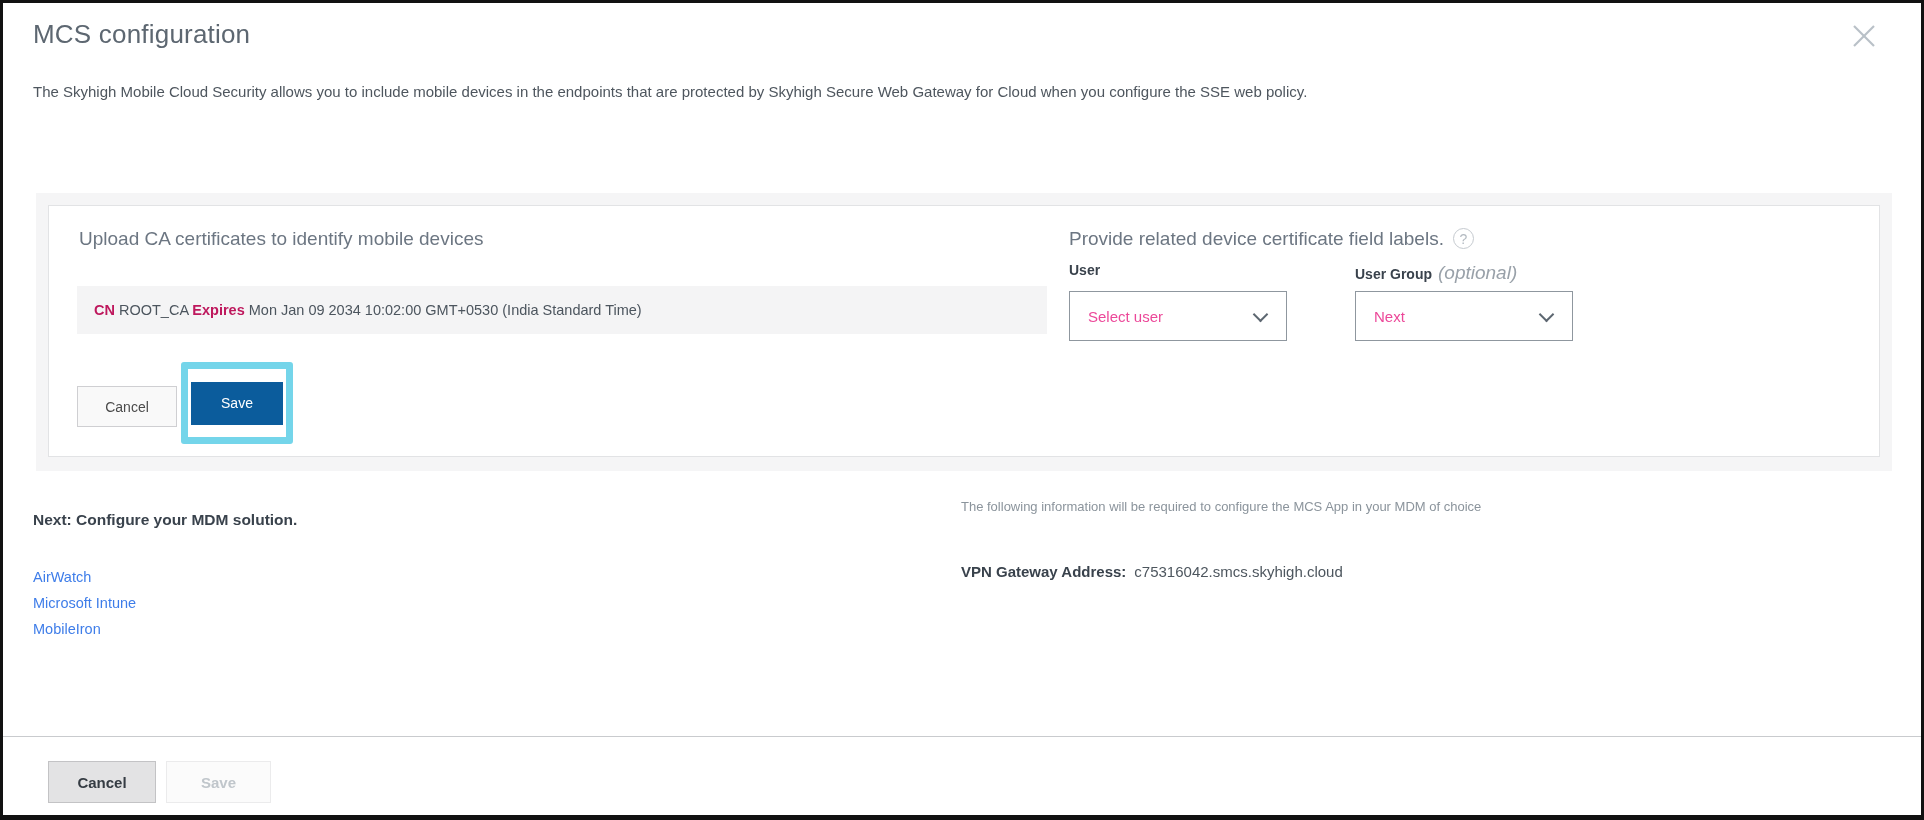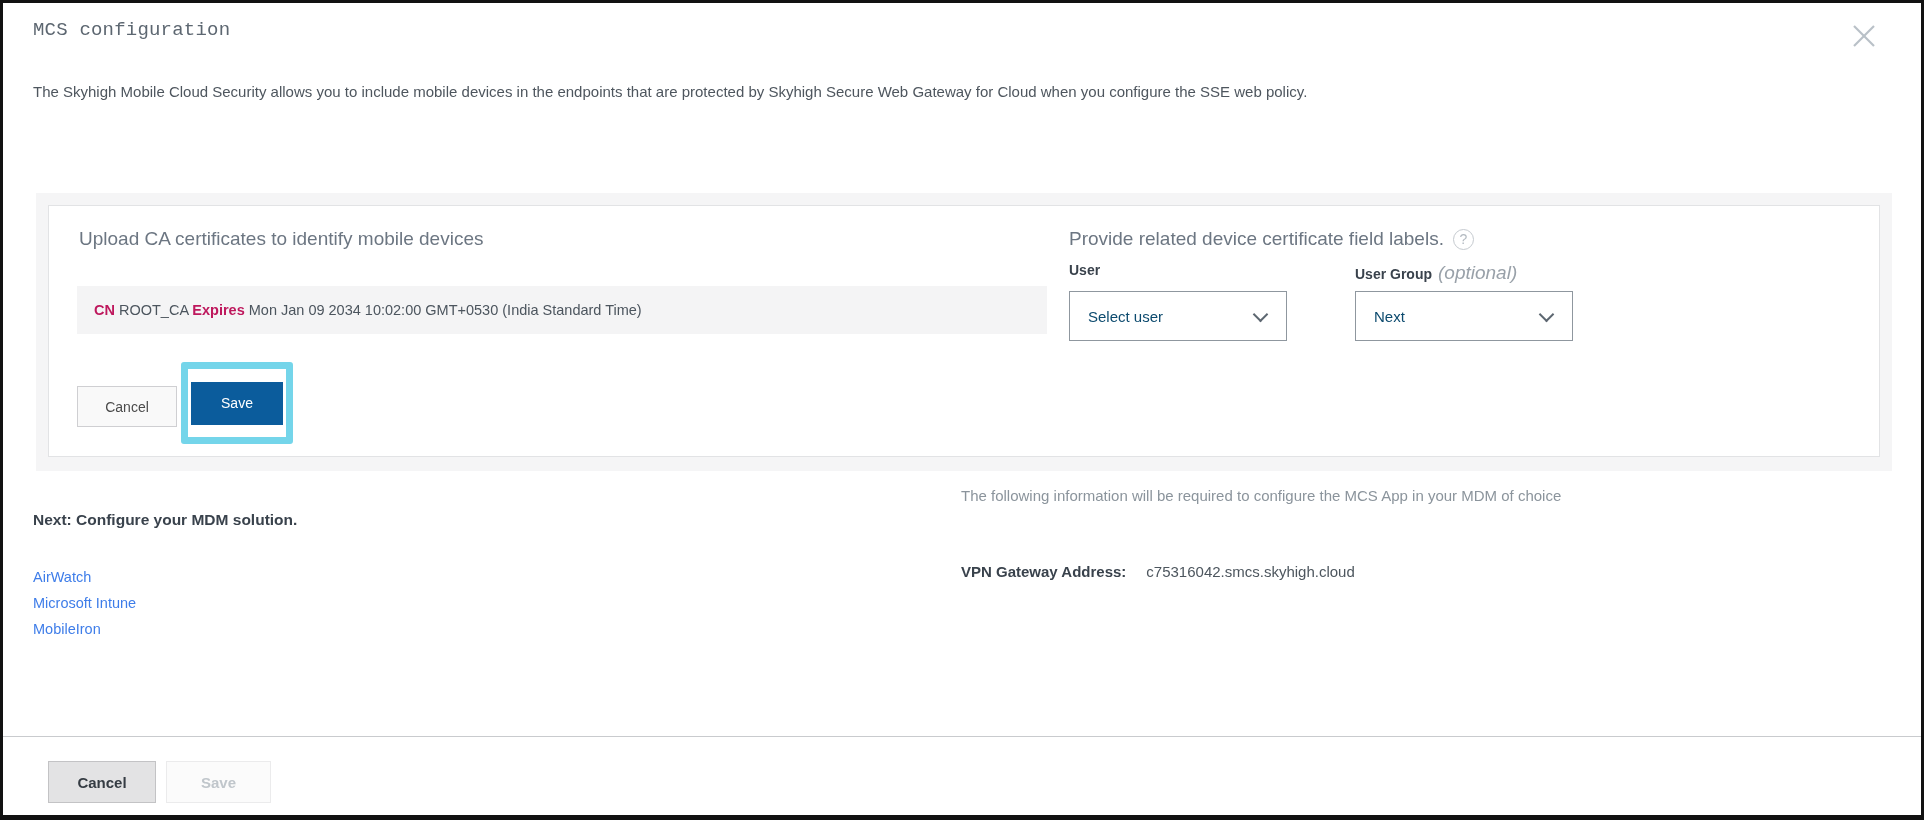--- a/index.html
+++ b/index.html
@@ -11,21 +11,21 @@
     width: 1924px;
     height: 820px;
     background: #ffffff;
     border: 3px solid #111111;
     border-bottom-width: 5px;
     overflow: hidden;
   }
 
   .title {
     position: absolute; left: 30px; top: 16px;
-    font-size: 19px; font-weight: 400; color: #5d6771; letter-spacing: 0.2px; font-family: Liberation Mono, monospace;
+    font-size: 26px; font-weight: 400; color: #5d6771; letter-spacing: 0.2px;
   }
 
   .close-btn {
     position: absolute; left: 1844px; top: 16px;
     width: 34px; height: 34px; cursor: pointer;
     display: flex; align-items: center; justify-content: center;
   }
 
   .desc {
     position: absolute; left: 30px; top: 80px;
@@ -41,21 +41,21 @@
     position: absolute; left: 12px; top: 12px;
     width: 1832px; height: 252px;
     background: #ffffff; border: 1px solid #e2e3e5;
   }
 
   .section-heading {
     position: absolute; font-size: 19px; color: #6c7682; font-weight: 400;
     white-space: nowrap;
   }
   .upload-heading { left: 30px; top: 22px; }
-  .labels-heading { left: 1020px; top: 22px; display: flex; align-items: center; }
+  .labels-heading { left: 1020px; top: 22px; display: flex; align-items: flex-start; }
 
   .help-icon {
     display: inline-flex; align-items: center; justify-content: center;
     width: 21px; height: 21px; margin-left: 9px;
     border: 1px solid #c5cacf; border-radius: 50%;
     color: #b3bac1; font-size: 14px; font-weight: 400; cursor: pointer;
   }
 
   .cert-row {
     position: absolute; left: 28px; top: 80px;
@@ -71,21 +71,21 @@
     font-size: 14px; font-weight: 700; color: #39424c; white-space: nowrap;
   }
   .user-label { left: 1020px; }
   .group-label { left: 1306px; }
   .optional-note { font-weight: 400; font-style: italic; color: #99a1a9; font-size: 19px; margin-left: 6px; }
 
   .dropdown {
     position: absolute; top: 85px;
     width: 218px; height: 50px;
     background: #ffffff; border: 1px solid #8f979f;
-    font-size: 15px; color: #0c4a6e;
+    font-size: 15px; color: #ec4899;
     display: flex; align-items: center;
     padding: 0 18px; cursor: pointer;
   }
   .user-dd { left: 1020px; }
   .group-dd { left: 1306px; }
   .chevron {
     position: absolute; right: 20px; top: 17px;
     width: 11px; height: 11px;
     border-right: 2px solid #5d6771; border-bottom: 2px solid #5d6771;
     transform: rotate(45deg);
@@ -118,29 +118,29 @@
   .mdm-link {
     position: absolute; left: 30px;
     font-size: 14.5px; font-weight: 400; color: #3e7de9;
     text-decoration: none; cursor: pointer; white-space: nowrap;
   }
   .link-0 { top: 566px; }
   .link-1 { top: 592px; }
   .link-2 { top: 618px; }
 
   .info-text {
-    position: absolute; left: 958px; top: 484px;
-    font-size: 15px; color: #8b949c; white-space: nowrap;
+    position: absolute; left: 958px; top: 496px;
+    font-size: 13px; color: #8b949c; white-space: nowrap;
   }
   .vpn-line {
     position: absolute; left: 958px; top: 560px;
     font-size: 15px; color: #4d565e; white-space: nowrap;
   }
   .vpn-line b { color: #39424c; font-weight: 700; }
-  .vpn-value { margin-left: 20px; }
+  .vpn-value { margin-left: 8px; }
 
   .footer-sep {
     position: absolute; left: 0; top: 733px;
     width: 1918px; height: 1px; background: #c9cbce;
   }
   .btn-cancel-footer {
     position: absolute; left: 45px; top: 758px;
     width: 108px; height: 42px;
     background: #e3e3e4; border: 1px solid #c3c3c5;
     font-family: inherit; font-size: 15px; font-weight: 600; color: #353c43; cursor: pointer;

